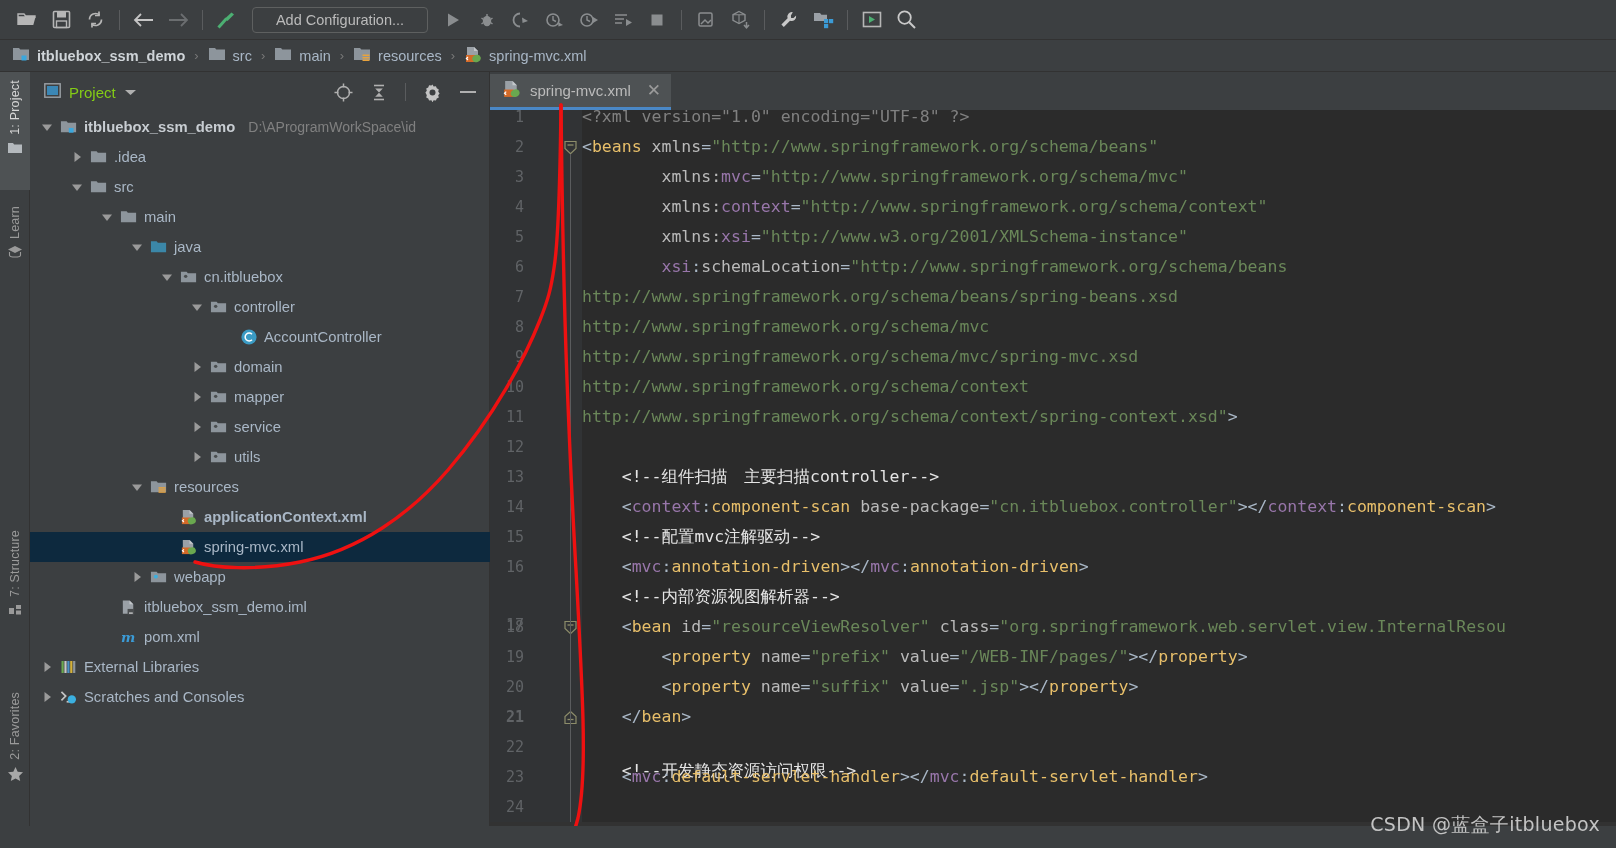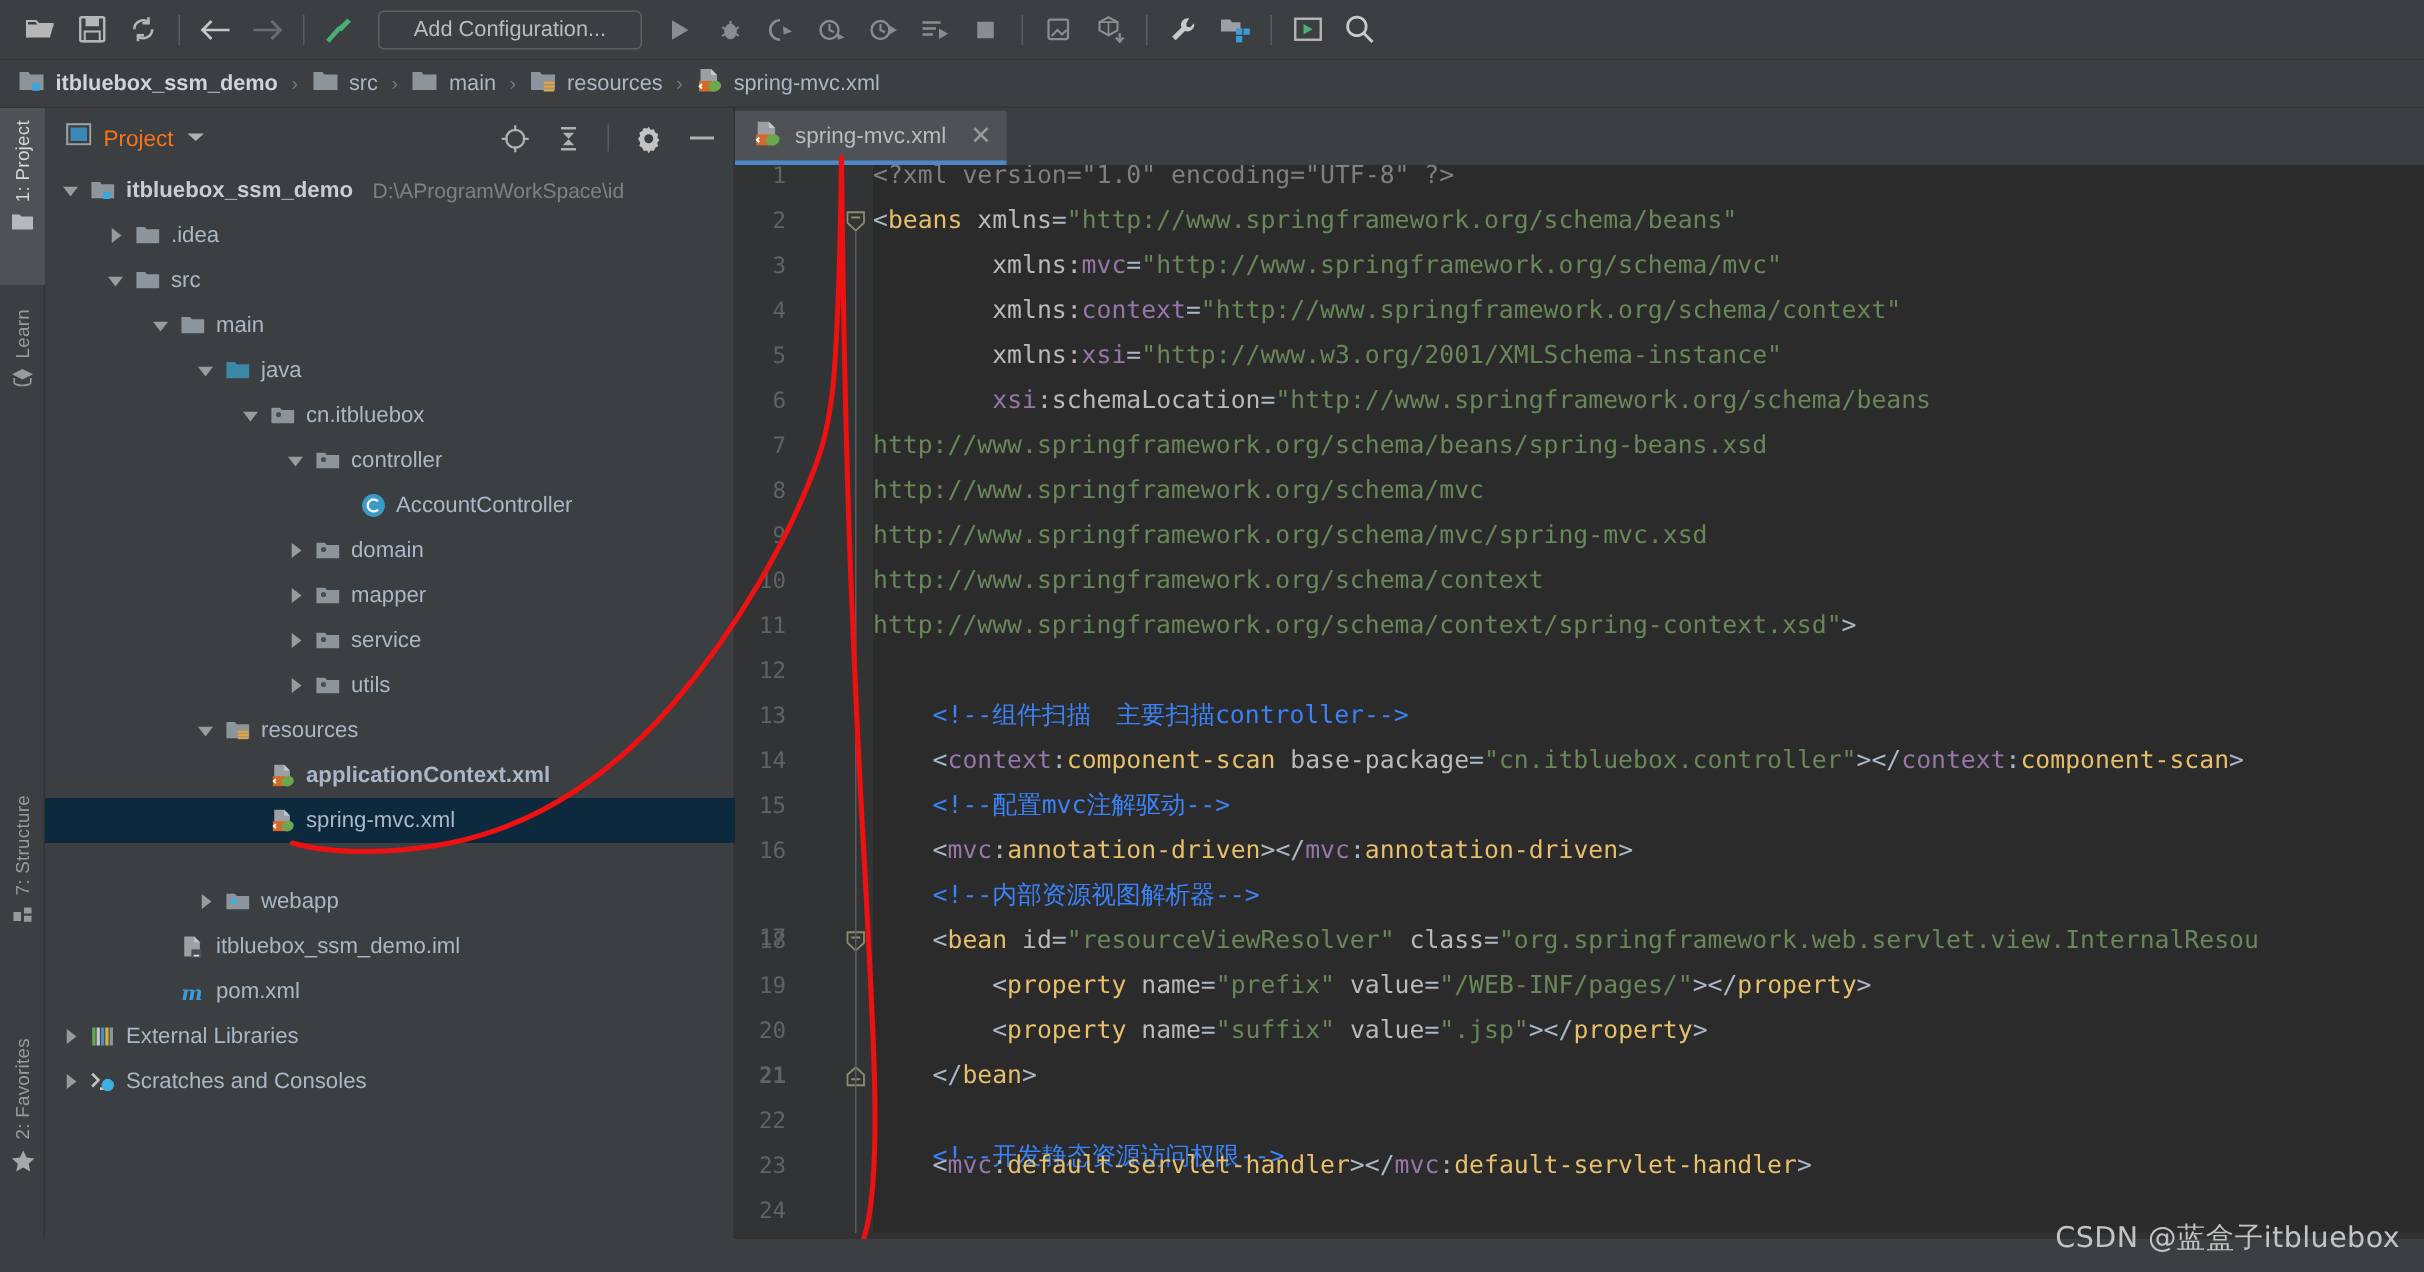--- a/index.html
+++ b/index.html
@@ -58,21 +58,21 @@
 
   
   .projpanel {
     position: absolute; left: 30px; top: 72px; width: 460px; height: 776px;
     background: #3c3f41; border-right: 1px solid #323232;
   }
   .projhead {
     position: absolute; left: 0; top: 0; width: 460px; height: 40px;
     display: flex; align-items: center; padding: 0 8px 0 14px; gap: 8px;
   }
-  .projtitle { color: #f97316; font-size: 15px; }
+  .projtitle { color: #84cc16; font-size: 15px; }
   .projhead-spacer { flex: 1; }
   .hicon { width: 28px; height: 26px; display: flex; align-items: center; justify-content: center; color: #b0b0b0; }
   .hsep { width: 1px; height: 18px; background: #5a5c5e; margin: 0 4px; }
 
   .tree { position: absolute; left: 0; top: 40px; width: 460px; height: 736px; overflow: hidden; }
   .trow {
     height: 30px; display: flex; align-items: center; gap: 6px;
     color: #a9b7c6; font-size: 14.8px; white-space: nowrap; padding-right: 4px;
   }
   .trow.sel { background: #0d293e; }
@@ -111,21 +111,21 @@
     white-space: pre; color: #a9b7c6;
   }
   .selrow { position: absolute; left: 0; width: 1126px; height: 30px; background: #323232; }
   .caret { position: absolute; width: 2px; height: 22px; background: #bbbbbb; }
 
   
   .t-tag   { color: #e8bf6a; }
   .t-ns    { color: #9876aa; }
   .t-attr  { color: #bababa; }
   .t-str   { color: #6a8759; }
-  .t-cmt   { color: #3b82f6; }
+  .t-cmt   { color: #e5e5e5; }
   .t-punc  { color: #a9b7c6; }
   .t-pi    { color: #808080; }
 
   
   .annot { position: absolute; left: 0; top: 0; width: 1616px; height: 848px; pointer-events: none; }
 
   
   .watermark {
     position: absolute; right: 16px; bottom: 10px;
     color: #c3c3c3; font-size: 19px; letter-spacing: 0.3px;
@@ -595,21 +595,21 @@
             <svg width="20" height="18" viewBox="0 0 19 17">
               <path d="M3 1h7l4 4v6H3z" fill="#9aa0a6"></path>
               <path d="M10 1v4h4" fill="#c3c7cb"></path>
               <rect x="2" y="9" width="9" height="7" fill="#d46a28"></rect>
               <path d="M4.2 11l-1.6 1.4 1.6 1.5" stroke="#ffffff" stroke-width="1.2" fill="none"></path>
               <ellipse cx="12.5" cy="12.5" rx="4.3" ry="3.6" fill="#6aa84f" transform="rotate(-20 12.5 12.5)"></ellipse>
             </svg>
           </span>
           <span class="tlabel">spring-mvc.xml</span>
         </div>
-        <div class="trow" style="padding-left: 100px; margin-top: 24px;">
+        <div class="trow" style="padding-left: 100px;">
           <span class="arrow">
             <svg width="12" height="12" viewBox="0 0 12 12">
               <path d="M3.5 1v10L10 6z" fill="#9a9a9a"></path>
             </svg>
           </span>
           <span class="ticon">
             <svg width="19" height="16" viewBox="0 0 19 16">
               <path d="M1 2.5h6l1.3 1.6H17V13.5H1z" fill="#8d959c"></path>
               <circle cx="6.2" cy="7.6" r="2.1" fill="#3bb0e0"></circle>
             </svg>

